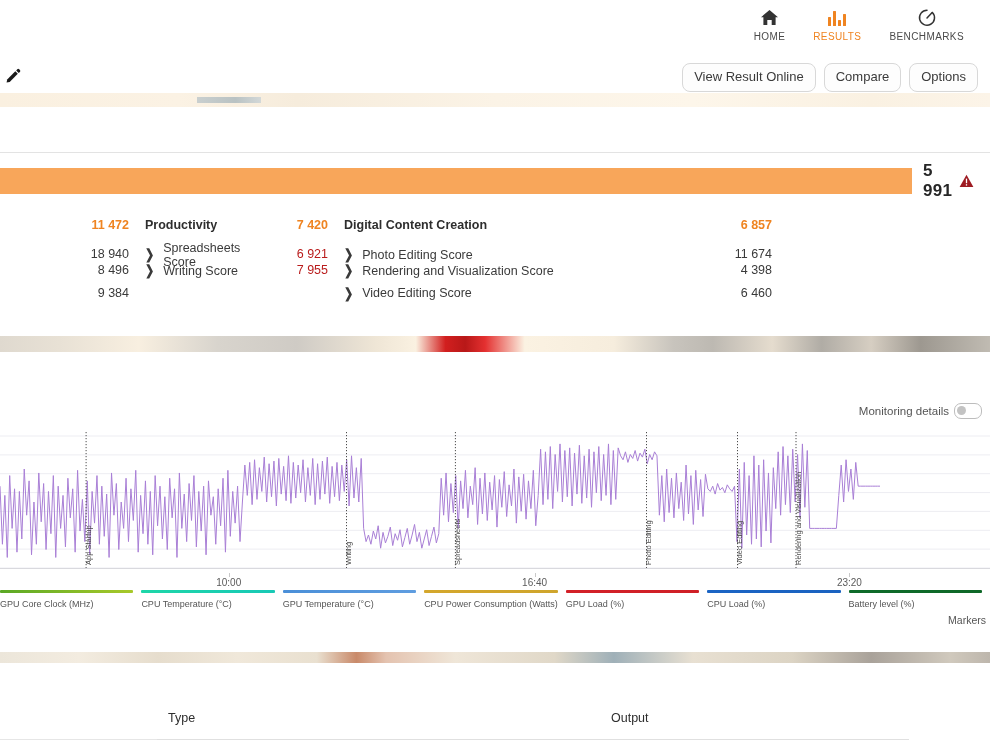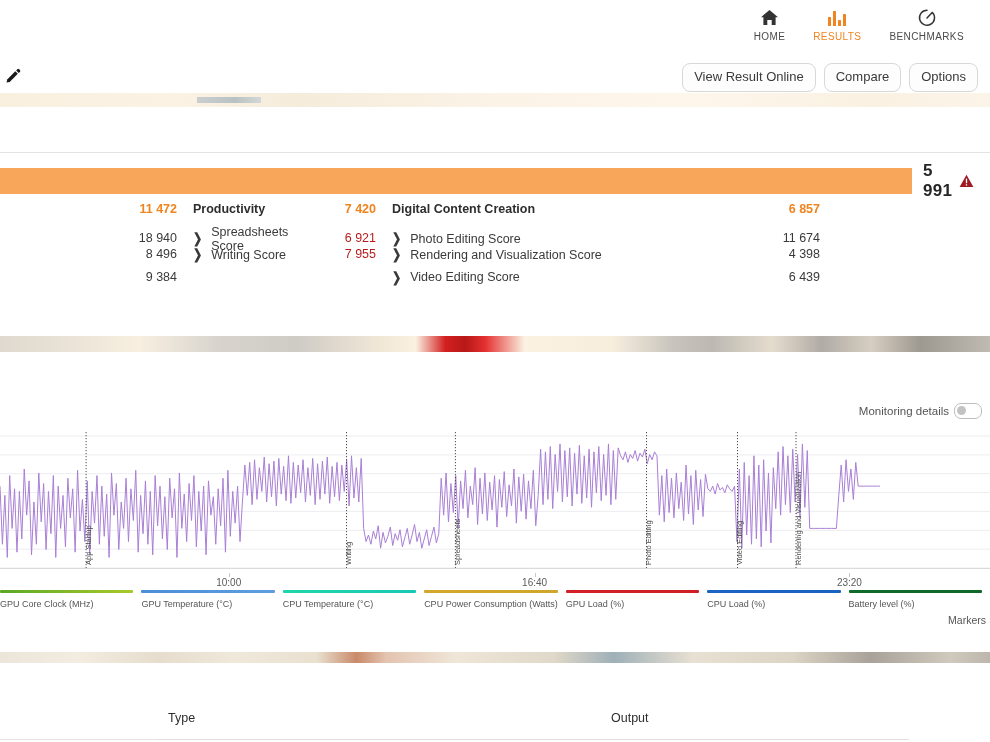--- a/index.html
+++ b/index.html
@@ -48,21 +48,21 @@
   .strip-bot{top:652px;height:11px;
     background:linear-gradient(to right,#ece6da 0%,#f3ece0 8%,#e6ddcd 16%,#f0e8da 24%,#e9e0d0 32%,#c98a6a 36%,#e4c3b0 39%,#efe6d8 46%,#e0d8c8 56%,#9fb0b8 62%,#e8e0d2 70%,#dcd4c4 80%,#a9a29a 88%,#d0c9bd 96%,#bdb6ac 100%);}
 
   
   .score-hr{position:absolute;left:0;top:152px;width:990px;height:1px;background:#e3e3e3;}
   .scorebar-wrap{position:absolute;left:0;top:166px;width:876px;height:30px;display:flex;align-items:center;}
   .scorebar{height:26px;background:#f8a65a;flex:0 0 912px;}
   .score-total{font-size:17px;font-weight:bold;color:#262626;margin-left:11px;letter-spacing:.3px;}
   .warn-icon{margin-left:7px;display:inline-flex;vertical-align:-2px;}
 
-  .scores{position:absolute;left:0;top:202px;width:788px;padding-left:48px;}
+  .scores{position:absolute;left:0;top:218px;width:788px;}
   .score-row{display:flex;align-items:baseline;height:22.5px;}
   .col-a-num{width:129px;text-align:right;font-size:12.5px;color:#3a3a3a;}
   .col-a-label{flex:1;padding-left:16px;font-size:12.5px;color:#3a3a3a;display:flex;align-items:center;}
   .col-b-num{width:76px;text-align:right;font-size:12.5px;color:#b91c1c;}
   .col-b-label{width:340px;padding-left:16px;font-size:12.5px;color:#3a3a3a;display:flex;align-items:center;}
   .col-c-num{width:88px;text-align:right;font-size:12.5px;color:#3a3a3a;padding-right:16px;}
   .head .col-a-num,.head .col-b-num,.head .col-c-num{color:#ef8421;font-weight:bold;font-size:12.5px;}
   .head .col-a-label,.head .col-b-label{font-weight:bold;color:#2e2e2e;}
   .chev{display:inline-block;margin-right:9px;color:#3a3a3a;font-size:11px;font-weight:bold;cursor:pointer;transform:scaleY(1.25);}
 
@@ -205,21 +205,21 @@
     </div>
 
     <div class="score-row">
       <div class="col-a-num">9 384</div>
       <div class="col-a-label"></div>
       <div class="col-b-num"></div>
       <div class="col-b-label">
         <span class="chev">❯</span>
         <span>Video Editing Score</span>
       </div>
-      <div class="col-c-num">6 439</div>
+      <div class="col-c-num">6 460</div>
     </div>
 
   </div>
 
   <div class="strip strip-mid"></div>
 
   <div class="monitoring-details">
     <span class="md-label">Monitoring details</span>
     <span class="md-toggle"></span>
   </div>
@@ -259,26 +259,26 @@
       <span class="tick" style="left: 849.42px;"></span>
       <span class="tlabel" style="left: 849.42px;">23:20</span>
     </div>
 
   <div class="legend" id="legend">
       <div class="lg">
         <div class="lg-bar" style="background: linear-gradient(to right, rgb(90, 168, 37), rgb(168, 201, 42));"></div>
         <div class="lg-text">GPU Core Clock (MHz)</div>
       </div>
       <div class="lg">
+        <div class="lg-bar" style="background: linear-gradient(to right, rgb(30, 214, 168), rgb(24, 201, 182));"></div>
+        <div class="lg-text">CPU Temperature (°C)</div>
+      </div>
+      <div class="lg">
         <div class="lg-bar" style="background: linear-gradient(to right, rgb(74, 143, 216), rgb(95, 157, 224));"></div>
         <div class="lg-text">GPU Temperature (°C)</div>
-      </div>
-      <div class="lg">
-        <div class="lg-bar" style="background: linear-gradient(to right, rgb(30, 214, 168), rgb(24, 201, 182));"></div>
-        <div class="lg-text">CPU Temperature (°C)</div>
       </div>
       <div class="lg">
         <div class="lg-bar" style="background: linear-gradient(to right, rgb(212, 167, 44), rgb(207, 165, 44));"></div>
         <div class="lg-text">CPU Power Consumption (Watts)</div>
       </div>
       <div class="lg">
         <div class="lg-bar" style="background: linear-gradient(to right, rgb(211, 32, 40), rgb(207, 31, 38));"></div>
         <div class="lg-text">GPU Load (%)</div>
       </div>
       <div class="lg">

